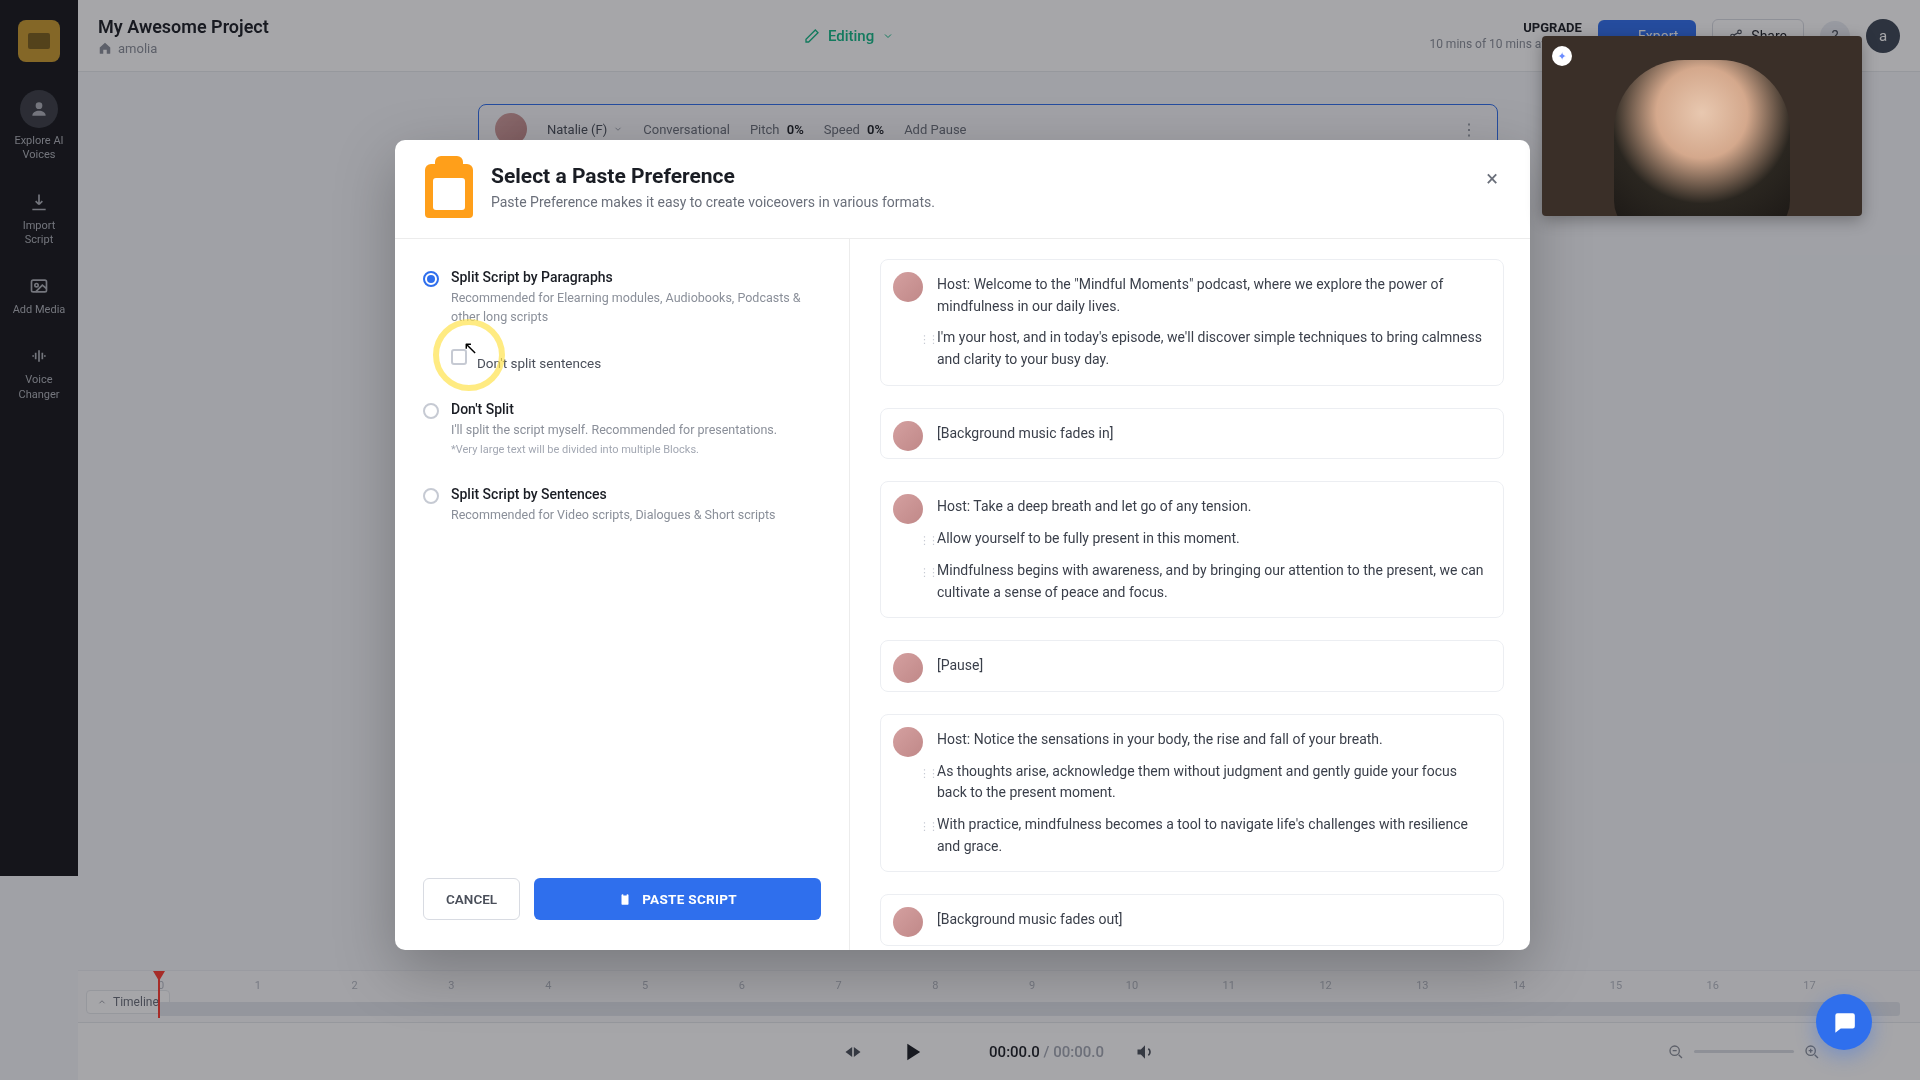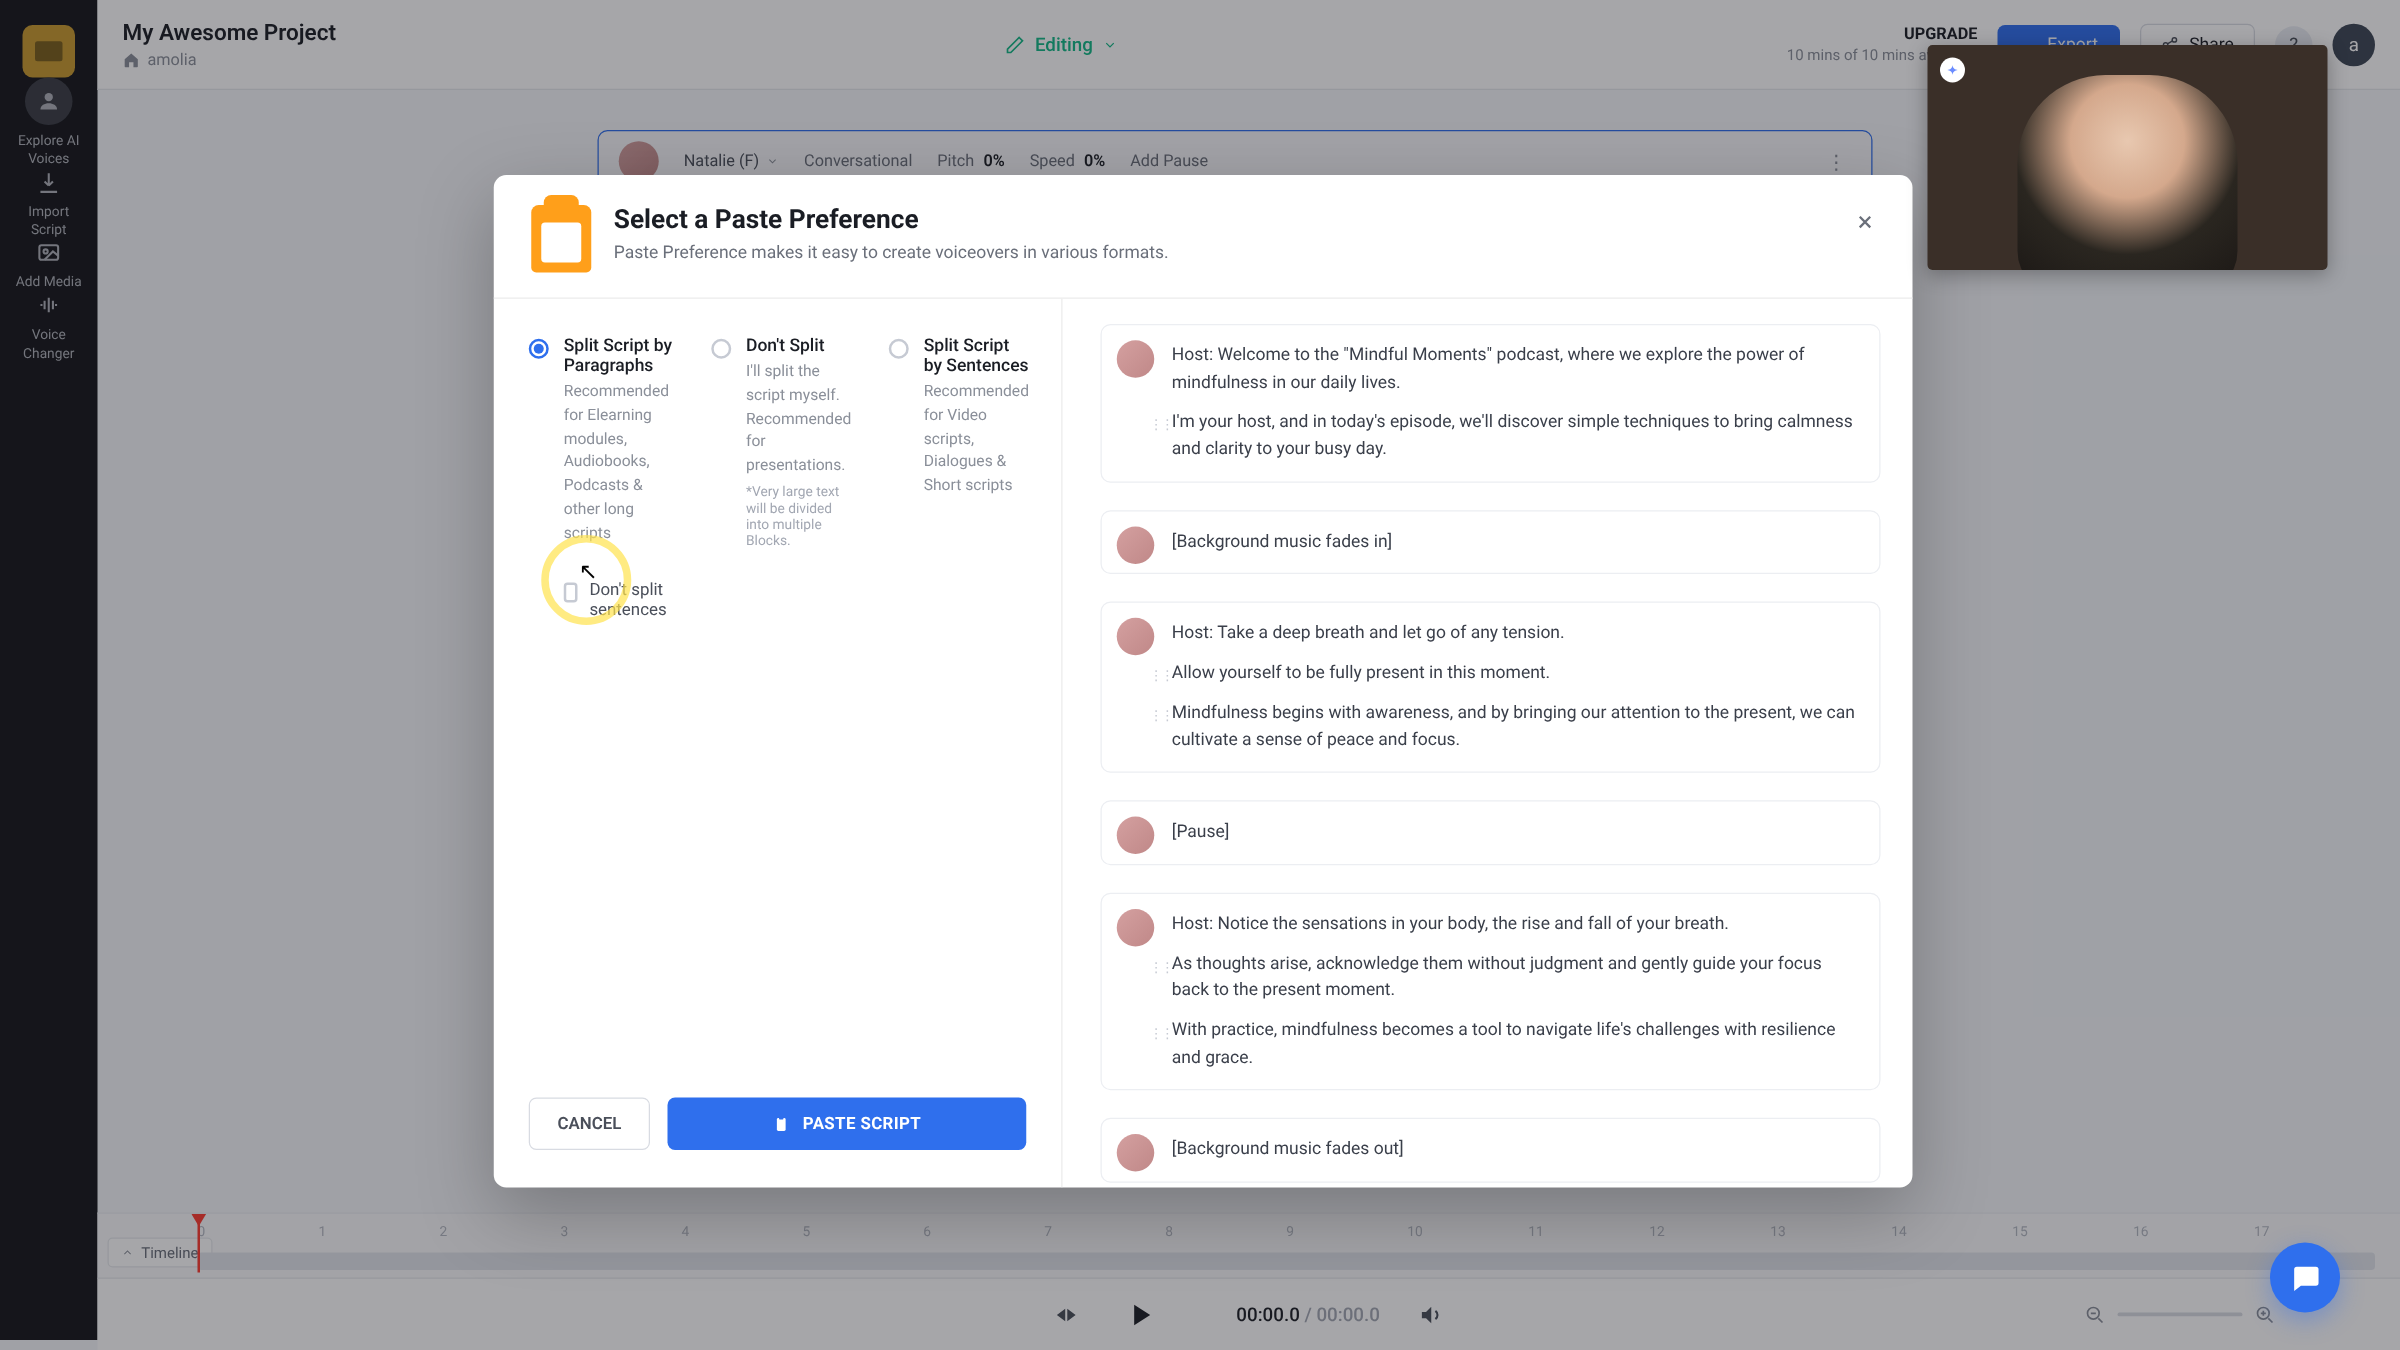--- a/index.html
+++ b/index.html
@@ -1,19 +1,19 @@
 <!DOCTYPE html>
 <html><head>
 <meta charset="utf-8">
 <style>
 * { margin: 0; padding: 0; box-sizing: border-box; font-family: -apple-system, BlinkMacSystemFont, 'Segoe UI', Roboto, sans-serif; }
 body { background: #f5f7fa; width: 1920px; height: 1080px; overflow: hidden; position: relative; }
 
 
-.left-rail { position: absolute; left: 0; top: 0; width: 78px; height: 1072px; background: #15161a; display: flex; flex-direction: column; align-items: center; padding-top: 20px; }
+.left-rail { position: absolute; left: 0; top: 0; width: 78px; height: 876px; background: #15161a; display: flex; flex-direction: column; align-items: center; padding-top: 20px; gap: 28px; }
 .logo { width: 42px; height: 42px; background: #c89a2e; border-radius: 8px; display: flex; align-items: center; justify-content: center; }
 .logo-inner { width: 22px; height: 16px; background: #7a5e1a; border-radius: 2px; }
 .rail-item { display: flex; flex-direction: column; align-items: center; gap: 6px; color: #aeb1b8; font-size: 11px; cursor: pointer; text-align: center; line-height: 1.3; }
 .rail-avatar { width: 38px; height: 38px; border-radius: 50%; background: #3a3d45; display: flex; align-items: center; justify-content: center; }
 .rail-icon { width: 22px; height: 22px; display: flex; align-items: center; justify-content: center; }
 
 
 .header { position: absolute; left: 78px; top: 0; right: 0; height: 72px; background: #fff; border-bottom: 1px solid #e6e8ec; display: flex; align-items: center; padding: 0 20px; }
 .header-left { display: flex; flex-direction: column; gap: 4px; }
 .project-title { font-size: 18px; font-weight: 600; color: #1a1d24; }
@@ -45,21 +45,21 @@
 .modal-header { display: flex; align-items: flex-start; padding: 24px 30px 20px; border-bottom: 1px solid #ececec; gap: 18px; position: relative; }
 .clip-icon { width: 48px; height: 54px; background: #ff9f1a; border-radius: 6px 6px 4px 4px; position: relative; }
 .clip-icon::before { content:''; position:absolute; top:-8px; left:10px; width:28px; height:14px; background:#ff9f1a; border-radius:6px 6px 0 0; }
 .clip-icon::after { content:''; position:absolute; top:14px; left:8px; right:8px; bottom:8px; background:#fff; border-radius:3px; }
 .modal-titles { display:flex; flex-direction:column; gap:6px; }
 .modal-title { font-size: 21px; font-weight: 700; color: #1a1d24; }
 .modal-sub { font-size: 14px; color: #6a6f7a; }
 .modal-close { position:absolute; right:24px; top:24px; width:28px; height:28px; display:flex; align-items:center; justify-content:center; font-size:22px; color:#6a6f7a; cursor:pointer; }
 .modal-body { flex:1; display:flex; overflow:hidden; }
 .options-col { width: 455px; padding: 30px 28px; border-right:1px solid #ececec; display:flex; flex-direction:column; position:relative; }
-.radio-group { display:flex; flex-direction:row; gap: 30px; }
+.radio-group { display:flex; flex-direction:column; gap: 30px; }
 .radio-item { display:flex; gap:12px; cursor:pointer; }
 .radio-dot { width:16px; height:16px; border:2px solid #c6cad3; border-radius:50%; margin-top:2px; flex-shrink:0; position:relative; }
 .radio-dot.selected { border-color:#2f6fed; }
 .radio-dot.selected::after { content:''; position:absolute; inset:2px; background:#2f6fed; border-radius:50%; }
 .radio-labels { display:flex; flex-direction:column; gap:4px; }
 .radio-title { font-size:14px; font-weight:500; color:#1a1d24; }
 .radio-desc { font-size:12.5px; color:#8a8f99; line-height:1.5; }
 .radio-fine { font-size:11px; color:#a2a7b2; }
 .sub-checkbox { display:flex; align-items:center; gap:10px; margin-left:28px; margin-top:16px; position:relative; }
 .chk-box { width:16px; height:16px; border:2px solid #c6cad3; border-radius:3px; }

